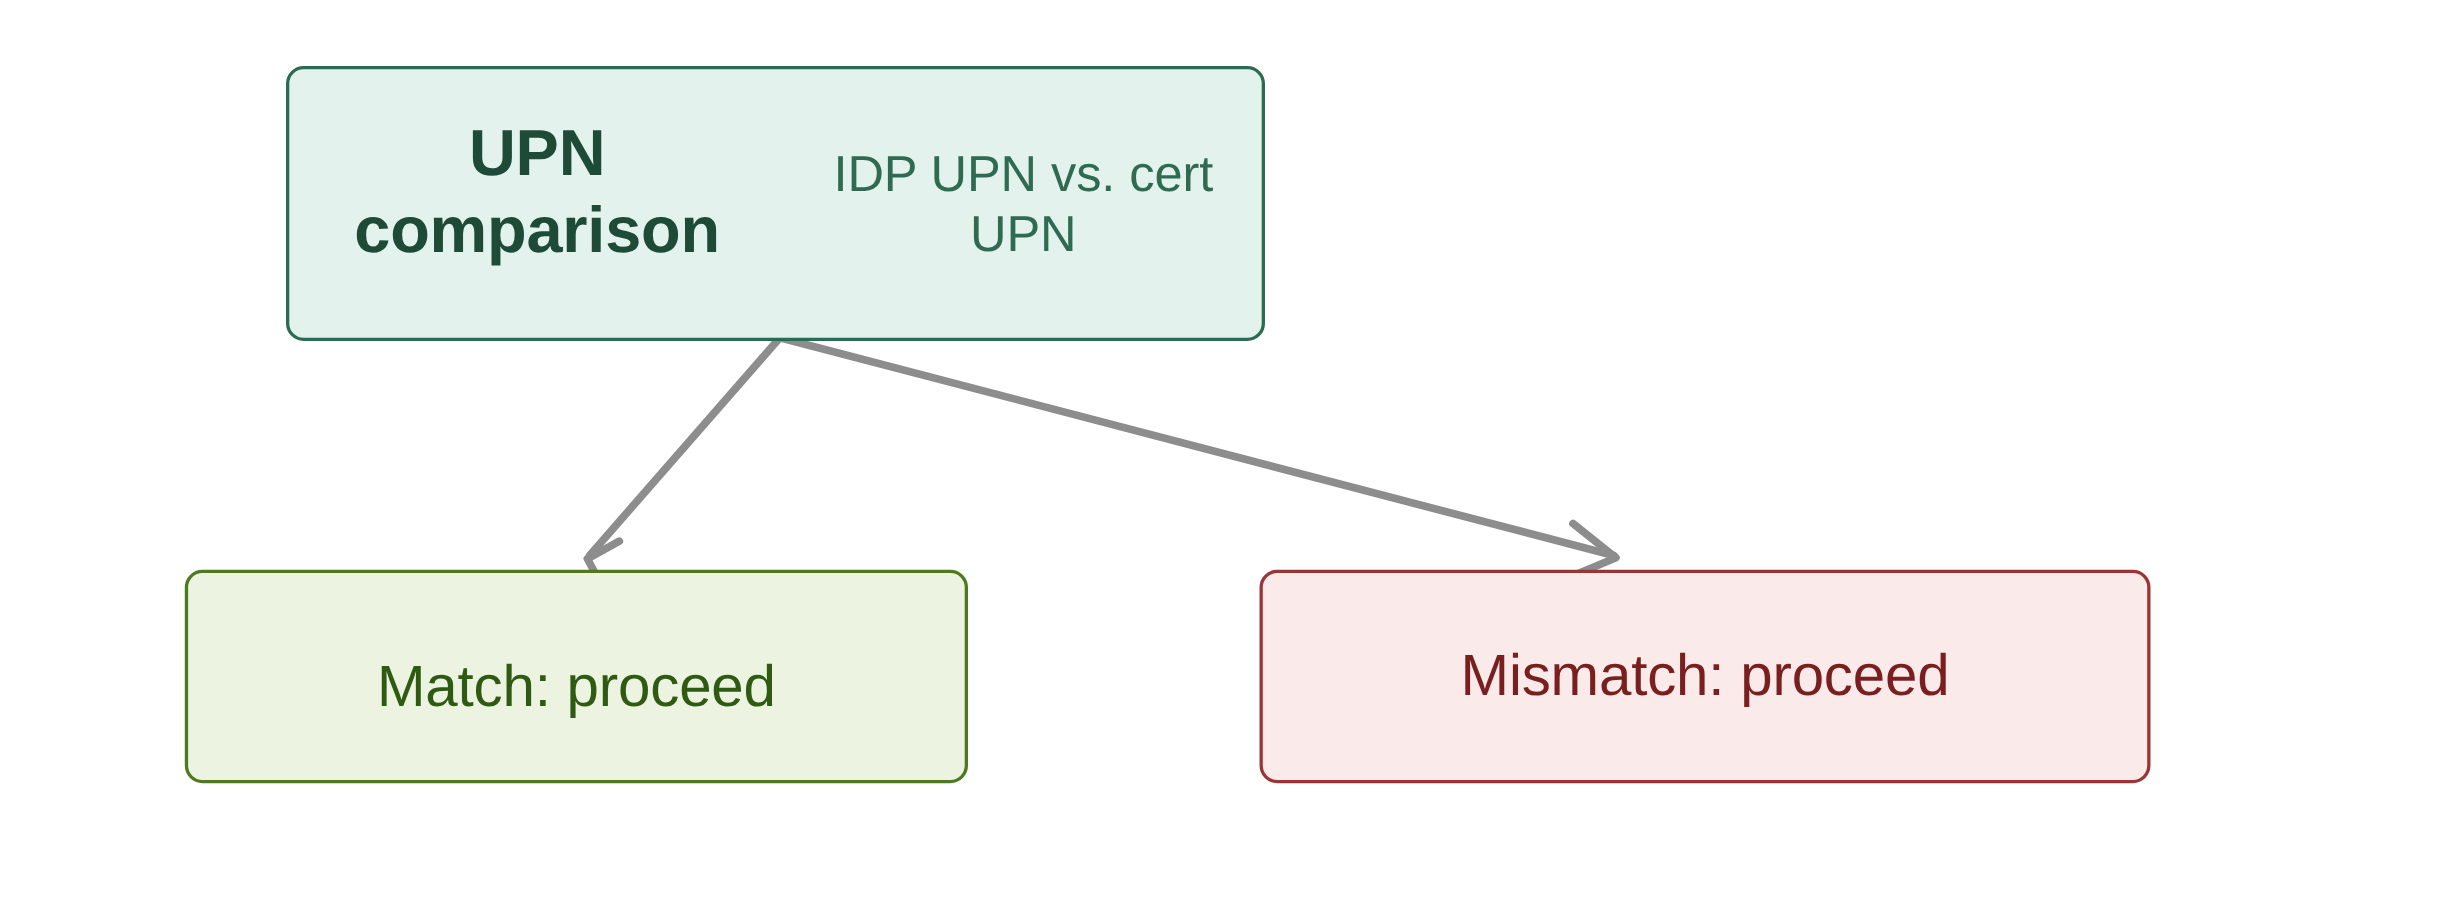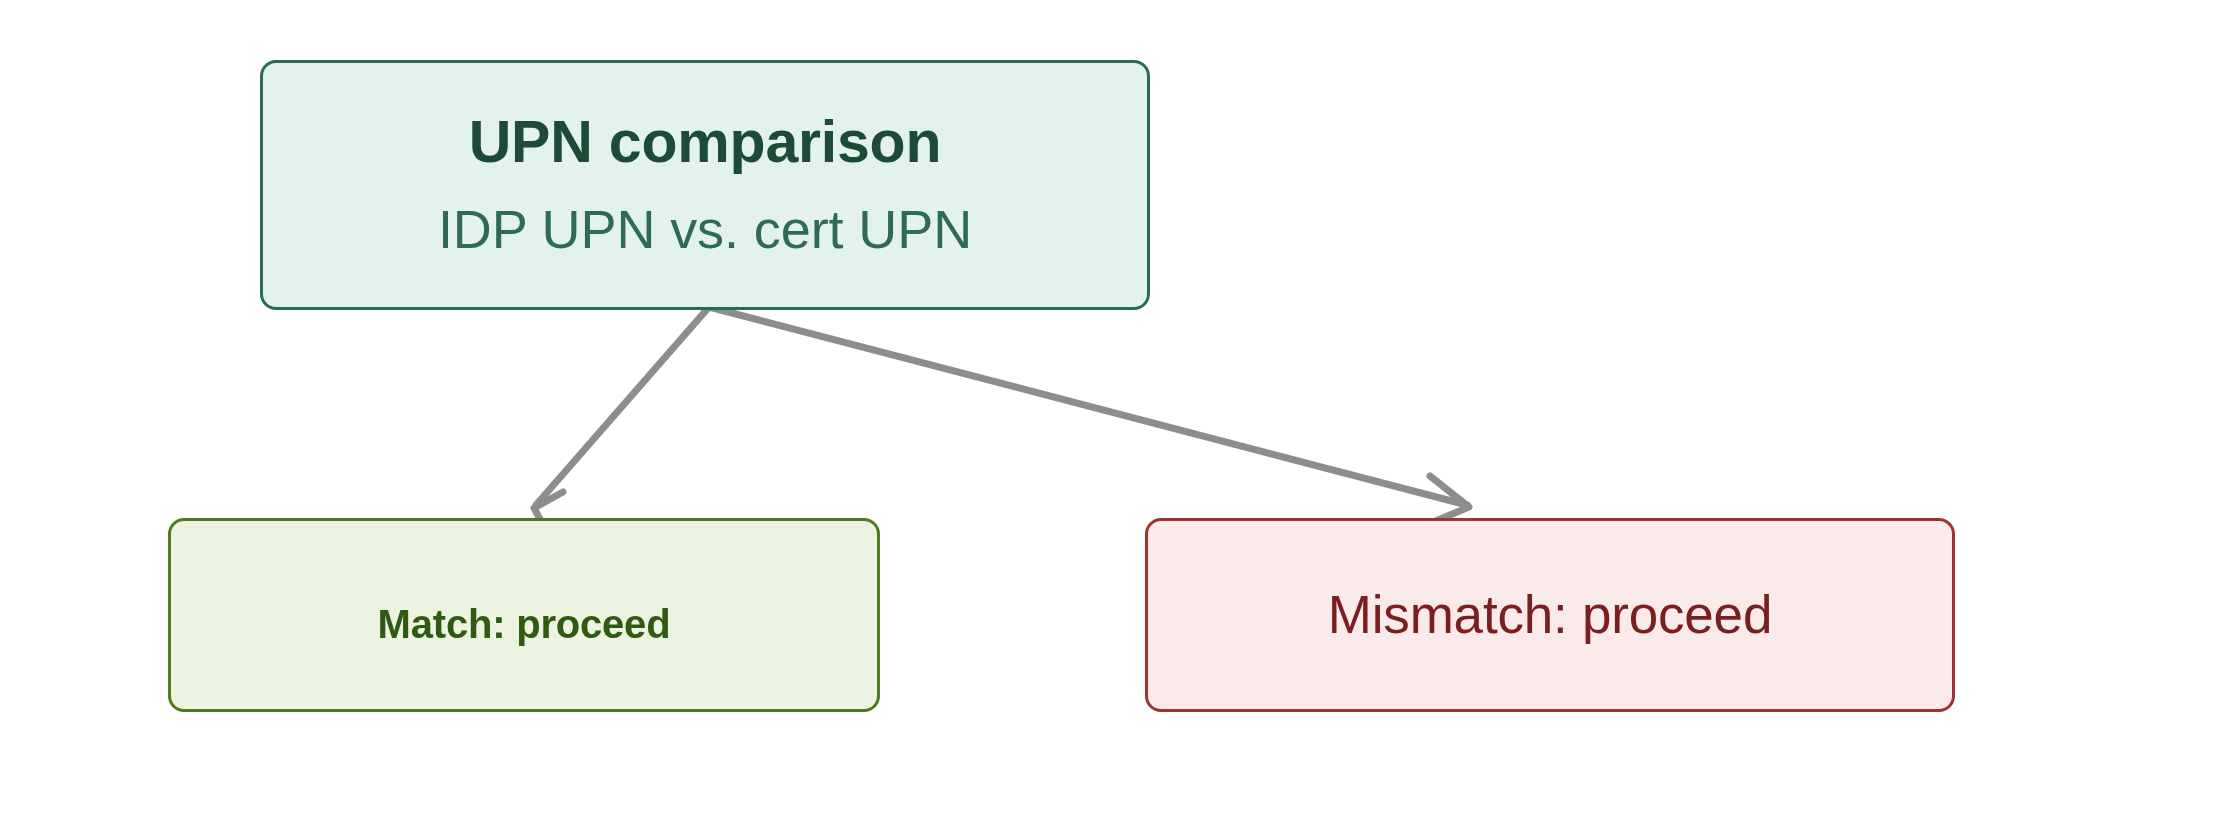--- a/index.html
+++ b/index.html
@@ -24,21 +24,20 @@
     left: 0;
     top: 0;
     width: 2224px;
     height: 832px;
     pointer-events: none;
   }
   .node {
     position: absolute;
     box-sizing: border-box;
     display: flex;
-    flex-direction: column;
     align-items: center;
     justify-content: center;
     border-radius: 16px;
     border-style: solid;
     border-width: 3px;
     text-align: center;
     line-height: 1.18;
   }
   
   #node-upn-comparison {
@@ -50,37 +49,37 @@
     border-color: #2d6a52;
   }
   #node-upn-comparison .node-title {
     font-size: 59px;
     font-weight: 700;
     color: #1d4b38;
     letter-spacing: -0.2px;
     margin-bottom: 20px;
   }
   #node-upn-comparison .node-subtitle {
-    font-size: 54px;
+    font-size: 46px;
     font-weight: 400;
     color: #2f6b52;
     letter-spacing: -0.1px;
   }
   
   #node-match {
     left: 168px;
     top: 518px;
     width: 712px;
     height: 194px;
     background: #ecf3e0;
     border-color: #4d7a1e;
   }
   #node-match .node-title {
-    font-size: 40px;
-    font-weight: 700;
+    font-size: 53px;
+    font-weight: 400;
     color: #2e5a12;
     letter-spacing: -0.2px;
     margin-top: 20px;
   }
   #node-mismatch {
     left: 1145px;
     top: 518px;
     width: 810px;
     height: 194px;
     background: #faeaea;

